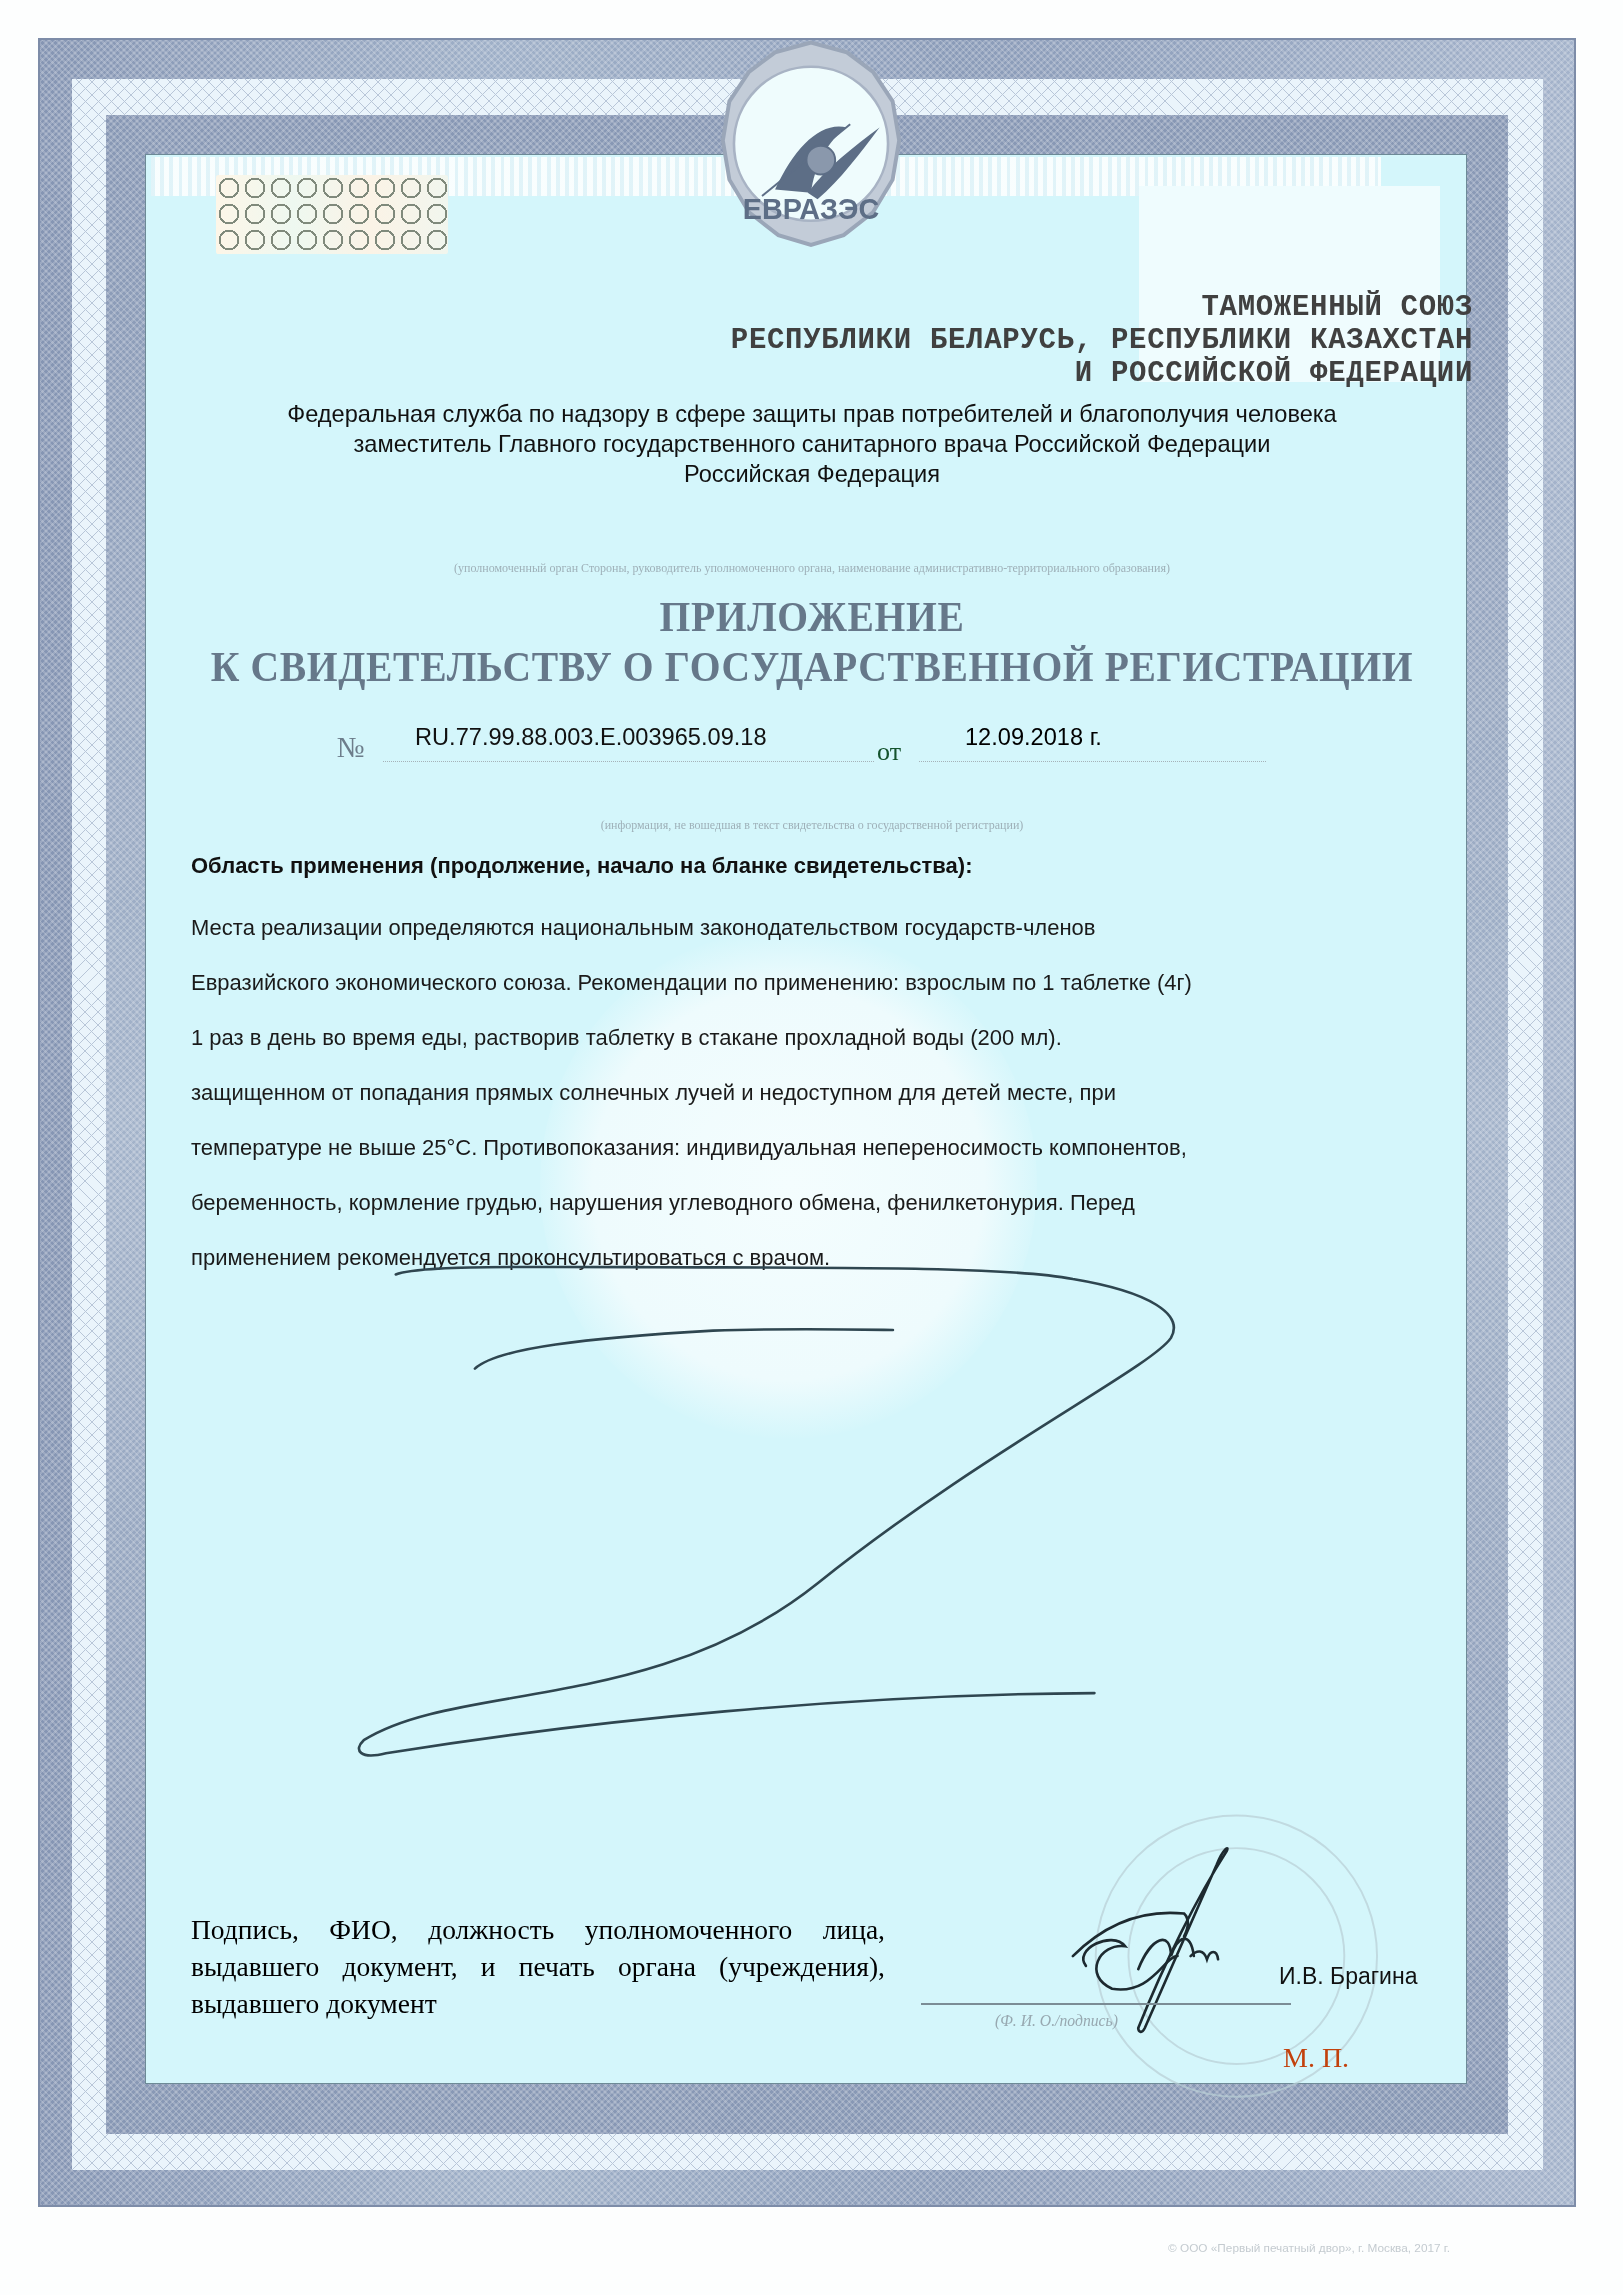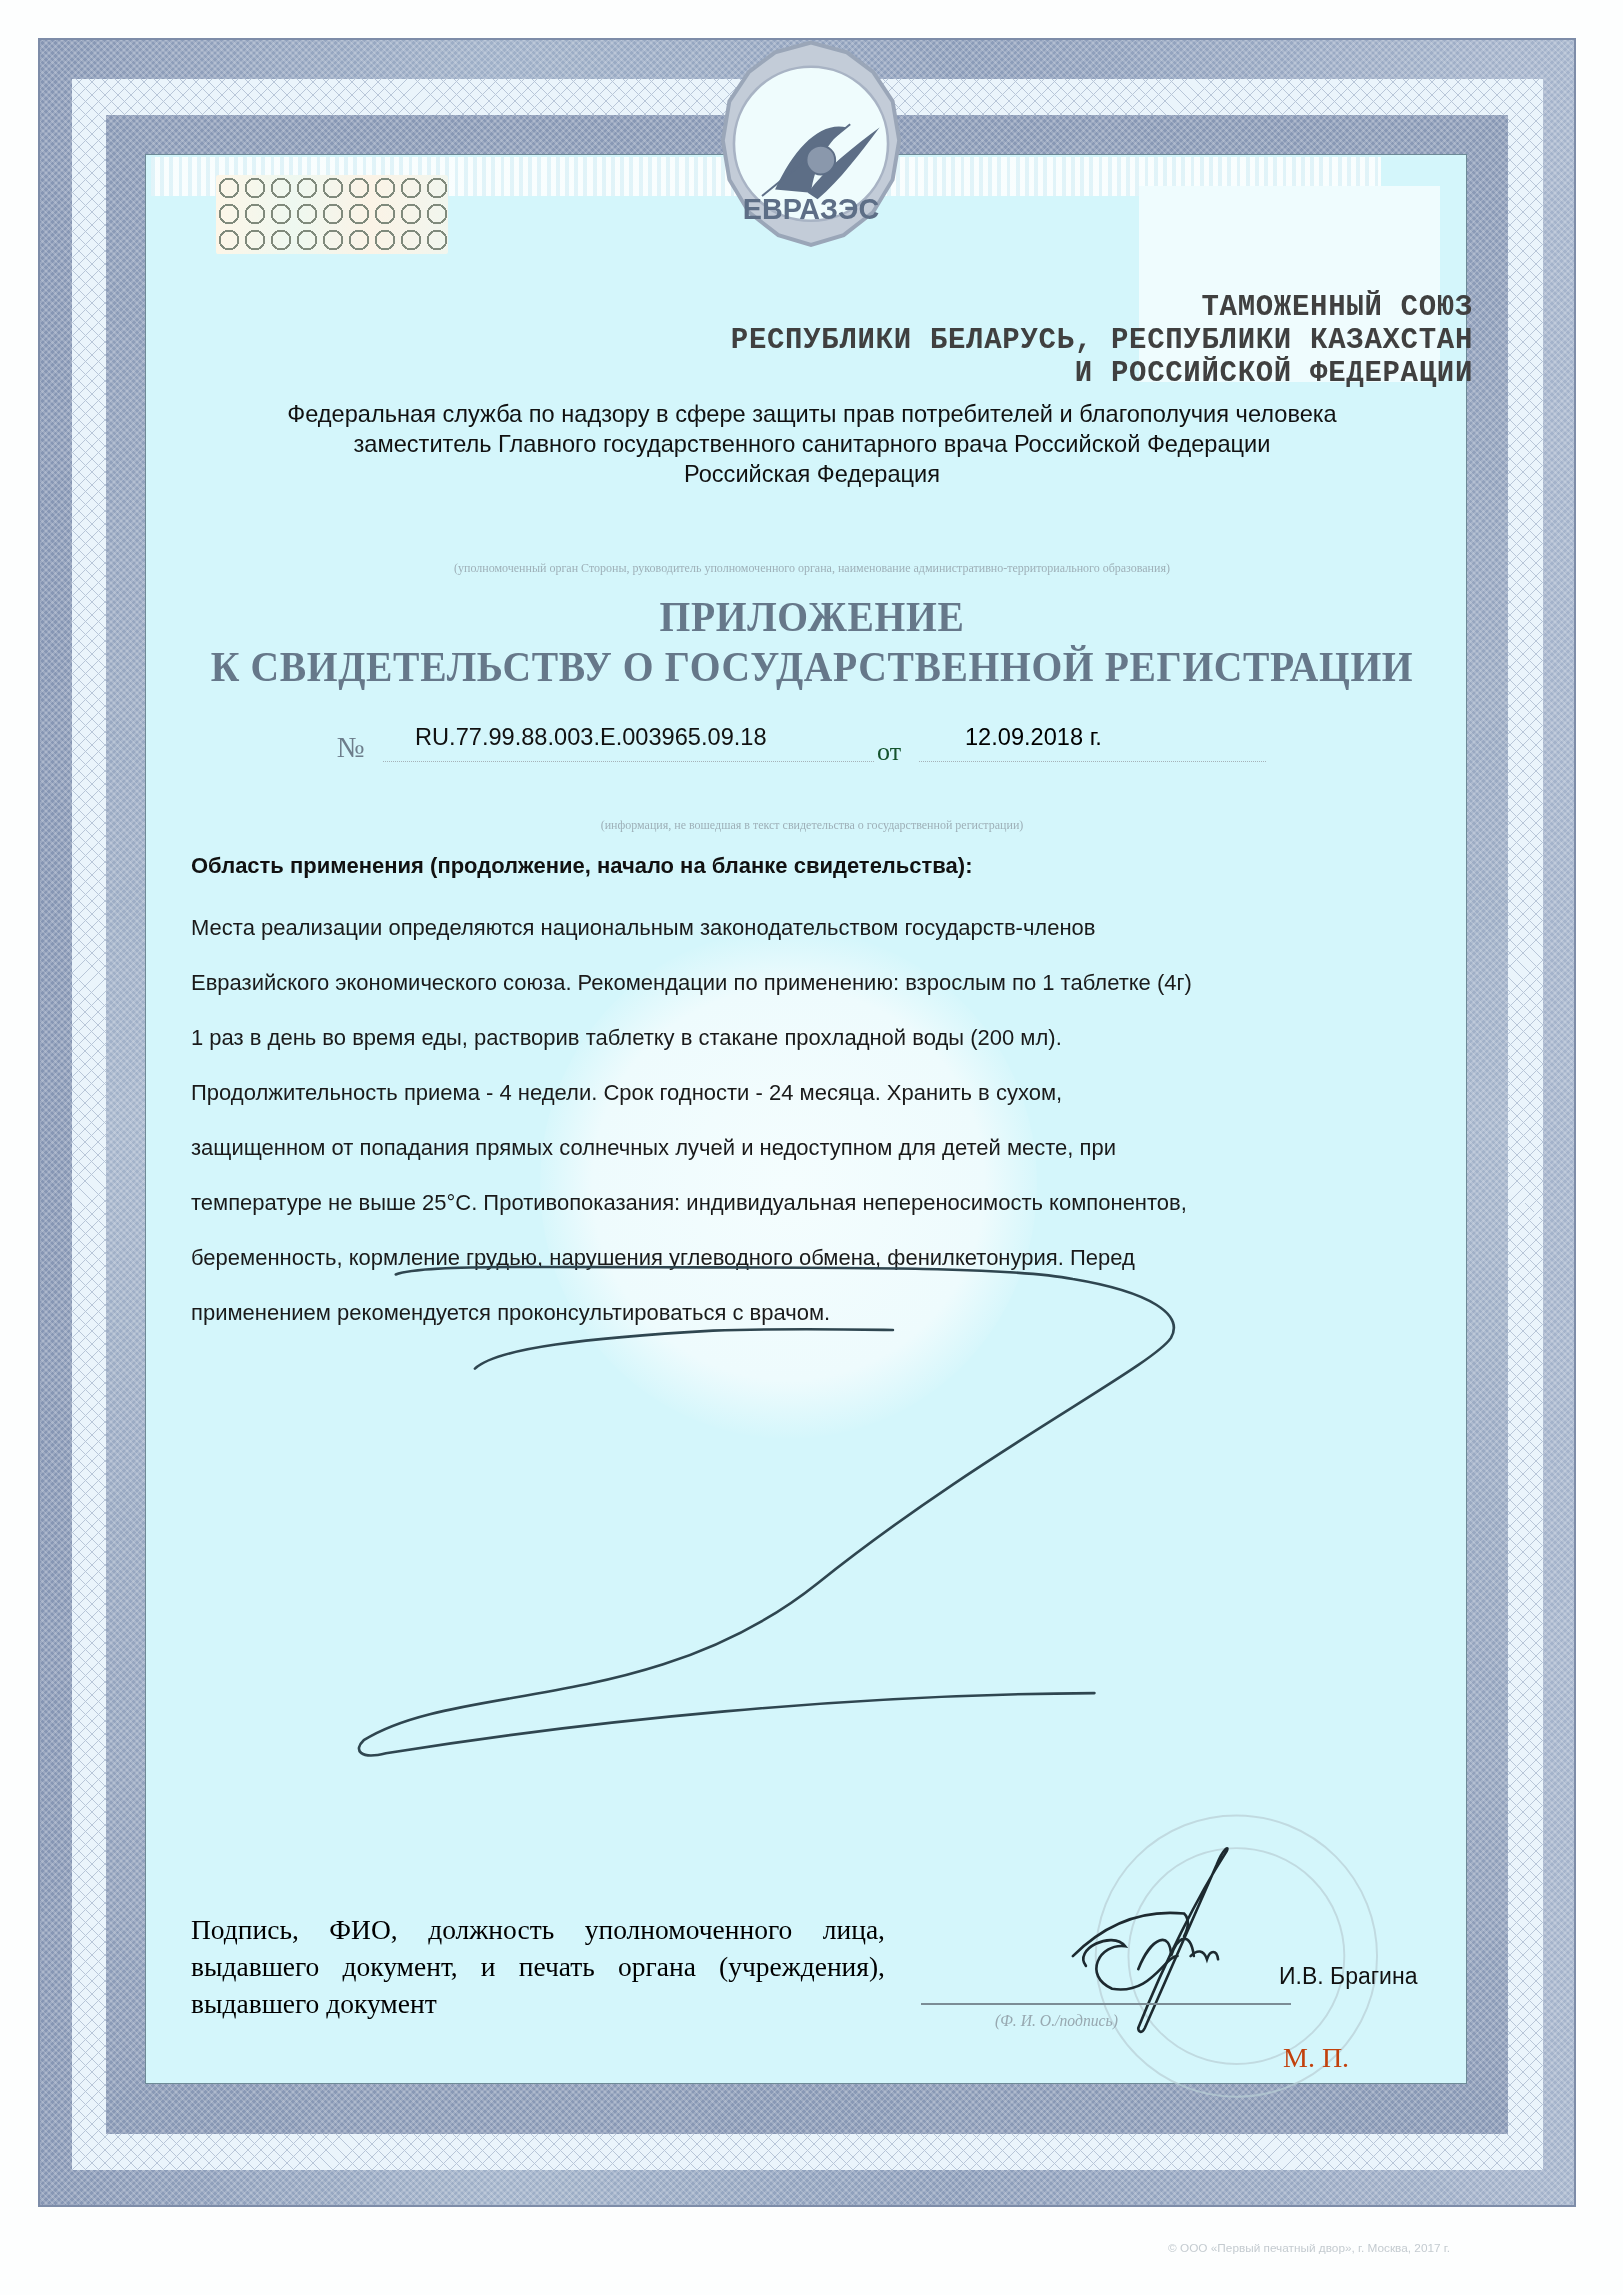--- a/index.html
+++ b/index.html
@@ -156,21 +156,20 @@
   <div class="date-line"></div>
 </div>
 <div class="t-center caption-small" style="top:818px;">(информация, не вошедшая в текст свидетельства о государственной регистрации)</div>
 
 <div class="body-block">
   <div class="section-heading">Область применения (продолжение, начало на бланке свидетельства):</div>
   <div class="body-text">
     <div>Места реализации определяются национальным законодательством государств-членов</div>
     <div>Евразийского экономического союза. Рекомендации по применению: взрослым по 1 таблетке (4г)</div>
     <div>1 раз в день во время еды, растворив таблетку в стакане прохладной воды (200 мл).</div>
-    <div>Продолжительность приема - 4 недели. Срок годности - 24 месяца. Хранить в сухом,</div>
     <div>защищенном от попадания прямых солнечных лучей и недоступном для детей месте, при</div>
     <div>температуре не выше 25°С. Противопоказания: индивидуальная непереносимость компонентов,</div>
     <div>беременность, кормление грудью, нарушения углеводного обмена, фенилкетонурия. Перед</div>
     <div>применением рекомендуется проконсультироваться с врачом.</div>
   </div>
 </div>
 
 <svg class="overlay" width="1623" height="2295" viewBox="0 0 2481 3508">
   <g fill="none" stroke="#2f4650" stroke-width="4" stroke-linecap="round">
     <path d="M605 1948 C640 1935 760 1936 1000 1937 C1300 1938 1540 1936 1640 1955 C1760 1975 1810 2010 1790 2045 C1760 2090 1500 2220 1250 2420 C1000 2620 700 2570 556 2660 C540 2675 550 2690 590 2680 C900 2630 1300 2590 1673 2588"></path>

